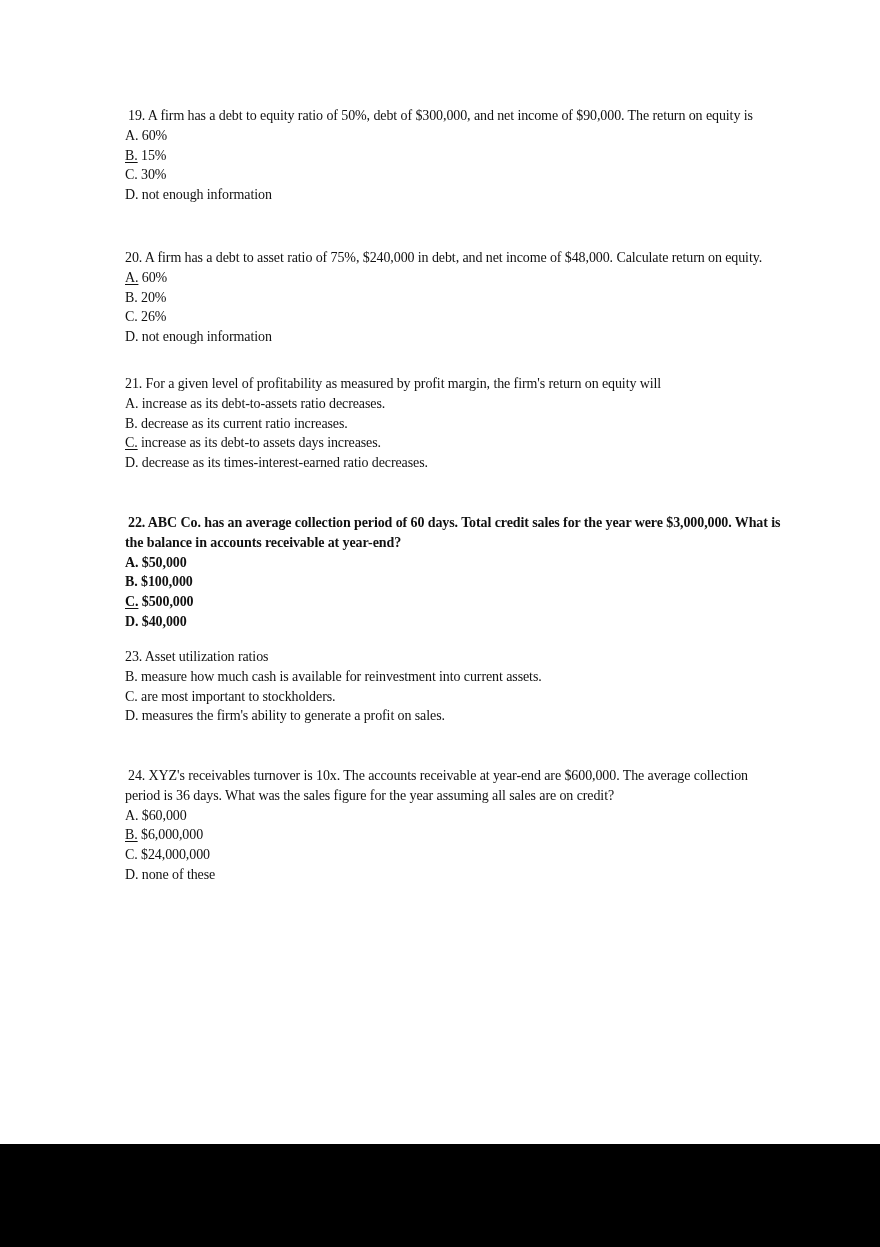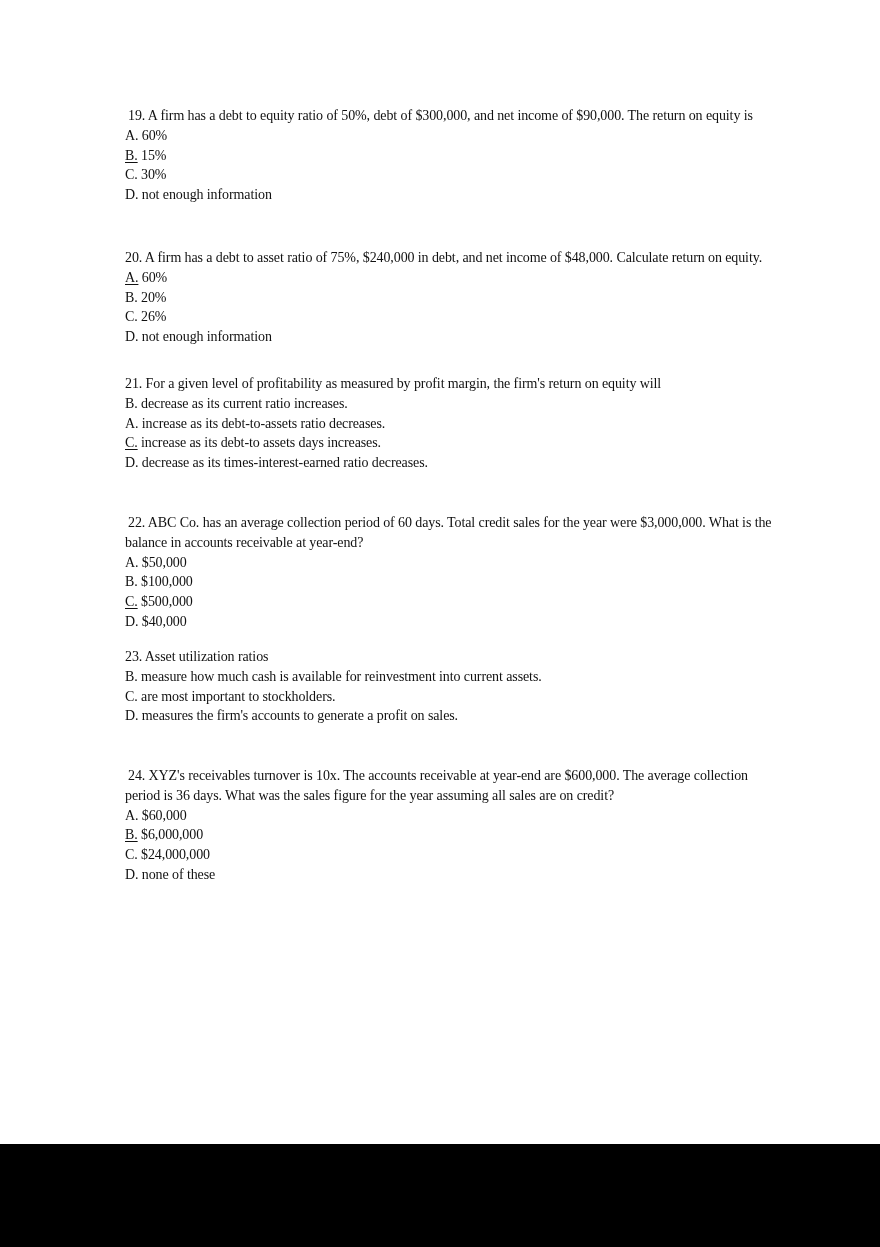--- a/index.html
+++ b/index.html
@@ -70,39 +70,39 @@
   <div class="question" style="top:248px;">
     <span class="q-text">20. A firm has a debt to asset ratio of 75%, $240,000 in debt, and net income of $48,000. Calculate return on equity.</span>
     <span class="option"><span class="opt-letter correct">A.</span><span> 60%</span></span>
     <span class="option"><span class="opt-letter">B.</span><span> 20%</span></span>
     <span class="option"><span class="opt-letter">C.</span><span> 26%</span></span>
     <span class="option"><span class="opt-letter">D.</span><span> not enough information</span></span>
   </div>
 
   <div class="question" style="top:374px;">
     <span class="q-text">21. For a given level of profitability as measured by profit margin, the firm's return on equity will</span>
+    <span class="option"><span class="opt-letter">A.</span><span> increase as its debt-to-assets ratio decreases.</span></span>
     <span class="option"><span class="opt-letter">B.</span><span> decrease as its current ratio increases.</span></span>
-    <span class="option"><span class="opt-letter">A.</span><span> increase as its debt-to-assets ratio decreases.</span></span>
     <span class="option"><span class="opt-letter correct">C.</span><span> increase as its debt-to assets days increases.</span></span>
     <span class="option"><span class="opt-letter">D.</span><span> decrease as its times-interest-earned ratio decreases.</span></span>
   </div>
 
-  <div class="question" style="top:513px;">
+  <div class="question" style="top:513px;font-weight:bold;">
     <span class="q-text indent">22. ABC Co. has an average collection period of 60 days. Total credit sales for the year were $3,000,000. What is the balance in accounts receivable at year-end?</span>
     <span class="option"><span class="opt-letter">A.</span><span> $50,000</span></span>
     <span class="option"><span class="opt-letter">B.</span><span> $100,000</span></span>
     <span class="option"><span class="opt-letter correct">C.</span><span> $500,000</span></span>
     <span class="option"><span class="opt-letter">D.</span><span> $40,000</span></span>
   </div>
 
   <div class="question" style="top:647px;">
     <span class="q-text">23. Asset utilization ratios</span>
     <span class="option"><span class="opt-letter">B.</span><span> measure how much cash is available for reinvestment into current assets.</span></span>
     <span class="option"><span class="opt-letter">C.</span><span> are most important to stockholders.</span></span>
-    <span class="option"><span class="opt-letter">D.</span><span> measures the firm's accounts to generate a profit on sales.</span></span>
+    <span class="option"><span class="opt-letter">D.</span><span> measures the firm's ability to generate a profit on sales.</span></span>
   </div>
 
   <div class="question" style="top:766px;">
     <span class="q-text indent">24. XYZ's receivables turnover is 10x. The accounts receivable at year-end are $600,000. The average collection period is 36 days. What was the sales figure for the year assuming all sales are on credit?</span>
     <span class="option"><span class="opt-letter">A.</span><span> $60,000</span></span>
     <span class="option"><span class="opt-letter correct">B.</span><span> $6,000,000</span></span>
     <span class="option"><span class="opt-letter">C.</span><span> $24,000,000</span></span>
     <span class="option"><span class="opt-letter">D.</span><span> none of these</span></span>
   </div>
 

